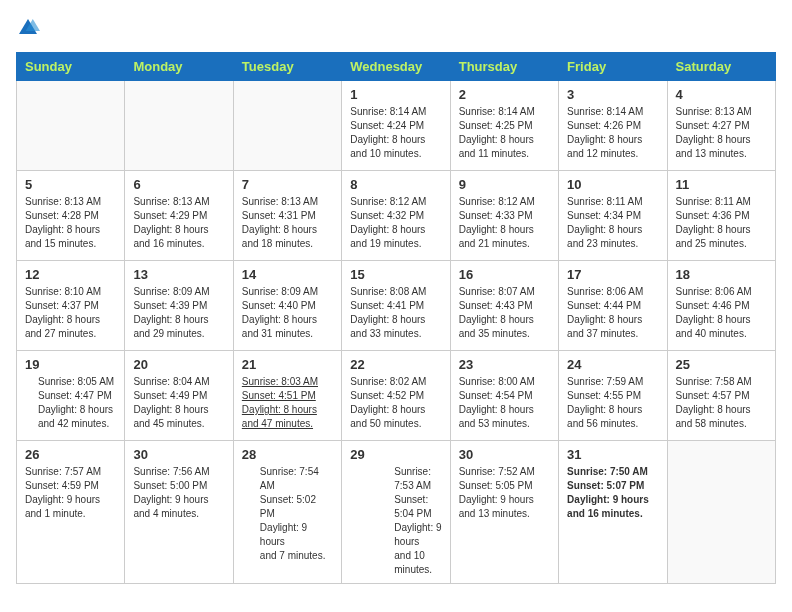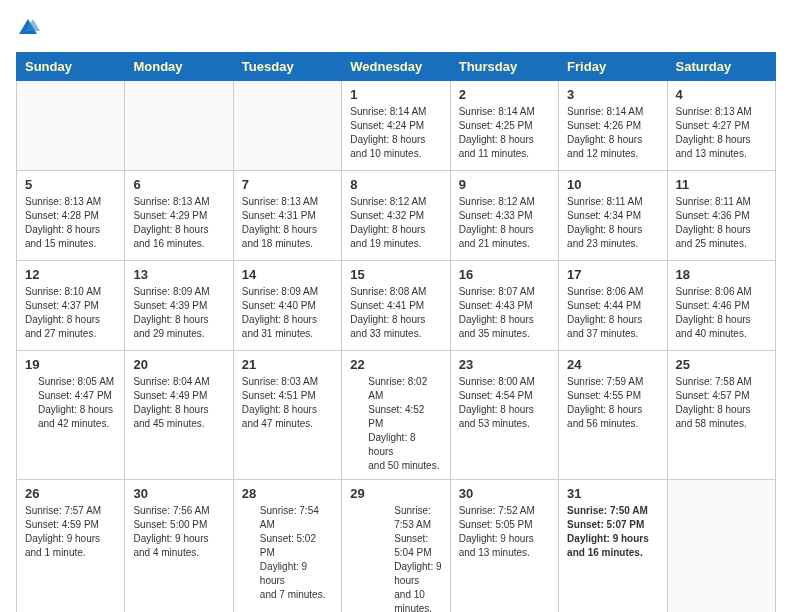--- a/index.html
+++ b/index.html
@@ -48,21 +48,21 @@
       font-size: 14px;
       color: #555;
     }
     table {
       width: 100%;
       border-collapse: collapse;
       border: 1px solid #ccc;
     }
     .day-header {
       background-color: #1a6fbd;
-      color: #fef9c3;
+      color: #bef264;
       text-align: left;
       padding: 6px 8px;
       font-size: 13px;
       font-weight: bold;
       border: 1px solid #1a6fbd;
     }
     td {
       vertical-align: top;
       border: 1px solid #ccc;
       padding: 6px 8px;
@@ -265,28 +265,28 @@
         </td>
         <td>
           <div class="cell-date">20</div>
           <div class="cell-info" style="white-space: pre-line;">Sunrise: 8:04 AM
 Sunset: 4:49 PM
 Daylight: 8 hours
 and 45 minutes.</div>
         </td>
         <td>
           <div class="cell-date">21</div>
-          <div class="cell-info" style="white-space: pre-line;">Sunrise: 8:03 AM
+          <div class="cell-info" style="white-space: pre-line; text-decoration: underline;">Sunrise: 8:03 AM
 Sunset: 4:51 PM
 Daylight: 8 hours
 and 47 minutes.</div>
         </td>
         <td>
           <div class="cell-date">22</div>
-          <div class="cell-info" style="white-space: pre-line; margin-left: 18px;">Sunrise: 8:02 AM
+          <div class="cell-info" style="white-space: pre-line;">Sunrise: 8:02 AM
 Sunset: 4:52 PM
 Daylight: 8 hours
 and 50 minutes.</div>
         </td>
         <td>
           <div class="cell-date">23</div>
           <div class="cell-info" style="white-space: pre-line;">Sunrise: 8:00 AM
 Sunset: 4:54 PM
 Daylight: 8 hours
 and 53 minutes.</div>

